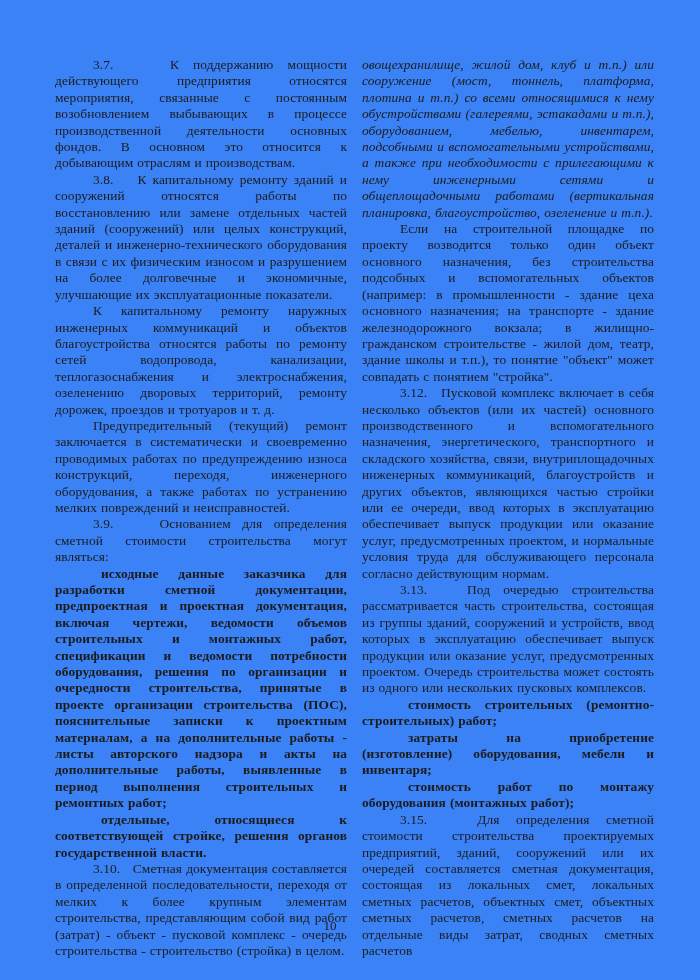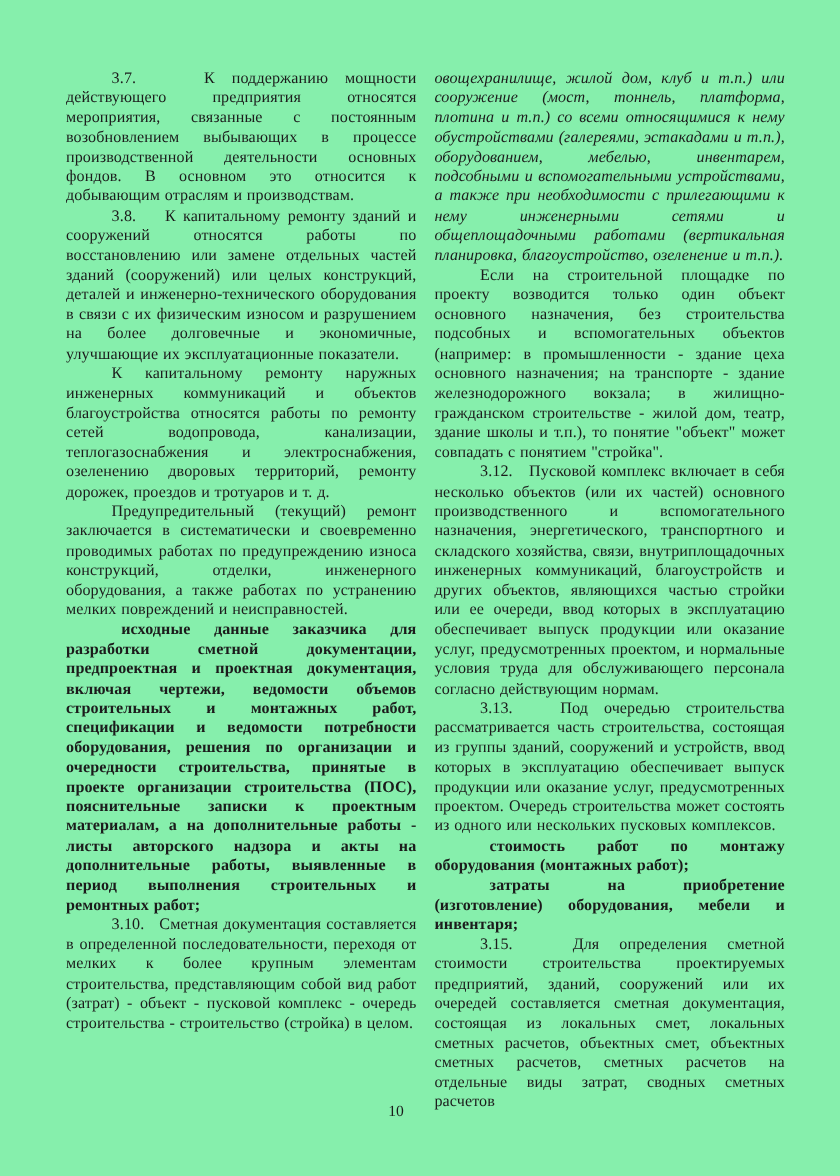--- a/index.html
+++ b/index.html
@@ -11,21 +11,21 @@
     width: 700px;
     height: 980px;
     position: relative;
     font-family: "Liberation Serif", serif;
     color: #1b1b1b;
     overflow: hidden;
   }
   .page {
     position: absolute;
     inset: 0;
-    background: #86efac;
+    background: #3b82f6;
   }
   .content {
     position: absolute;
     top: 57px;
     left: 55px;
     display: flex;
     gap: 15px;
   }
   .col {
     width: 292px;
@@ -54,28 +54,31 @@
 </style>
 </head>
 <body>
 
 <div class="page">
   <div class="content">
     <div class="col">
         <p class="para">3.7.&nbsp;&nbsp;&nbsp; К поддержанию мощности действующего предприятия относятся мероприятия, связанные с постоянным возобновлением выбывающих в процессе производственной деятельности основных фондов. В основном это относится к добывающим отраслям и производствам.</p>
         <p class="para">3.8.&nbsp;&nbsp;&nbsp; К капитальному ремонту зданий и сооружений относятся работы по восстановлению или замене отдельных частей зданий (сооружений) или целых конструкций, деталей и инженерно-технического оборудования в связи с их физическим износом и разрушением на более долговечные и экономичные, улучшающие их эксплуатационные показатели.</p>
         <p class="para">К капитальному ремонту наружных инженерных коммуникаций и объектов благоустройства относятся работы по ремонту сетей водопровода, канализации, теплогазоснабжения и электроснабжения, озеленению дворовых территорий, ремонту дорожек, проездов и тротуаров и т. д.</p>
-        <p class="para">Предупредительный (текущий) ремонт заключается в систематически и своевременно проводимых работах по предупреждению износа конструкций, отделки, инженерного оборудования, а также работах по устранению мелких повреждений и неисправностей.</p>
+        <p class="para">Предупредительный (текущий) ремонт заключается в систематически и своевременно проводимых работах по предупреждению износа конструкций, переходя, инженерного оборудования, а также работах по устранению мелких повреждений и неисправностей.</p>
+        <p class="para">3.9.&nbsp;&nbsp;&nbsp; Основанием для определения сметной стоимости строительства могут являться:</p>
         <p class="para list-item">исходные данные заказчика для разработки сметной документации, предпроектная и проектная документация, включая чертежи, ведомости объемов строительных и монтажных работ, спецификации и ведомости потребности оборудования, решения по организации и очередности строительства, принятые в проекте организации строительства (ПОС), пояснительные записки к проектным материалам, а на дополнительные работы -  листы авторского надзора и акты на дополнительные работы, выявленные в период выполнения строительных и ремонтных работ;</p>
+        <p class="para list-item">отдельные, относящиеся к соответствующей стройке, решения органов государственной власти.</p>
         <p class="para">3.10.&nbsp;&nbsp; Сметная документация составляется в определенной последовательности, переходя от мелких к более крупным элементам строительства, представляющим собой вид работ (затрат) - объект - пусковой комплекс - очередь строительства - строительство (стройка) в целом.</p>
       </div>
     <div class="col">
         <p class="para no-indent">овощехранилище, жилой дом, клуб и т.п.) или сооружение (мост, тоннель, платформа, плотина и т.п.) со всеми относящимися к нему обустройствами (галереями, эстакадами и т.п.), оборудованием, мебелью, инвентарем, подсобными и вспомогательными устройствами, а также при необходимости с прилегающими к нему инженерными сетями и общеплощадочными работами (вертикальная планировка, благоустройство, озеленение и т.п.).</p>
         <p class="para">Если на строительной площадке по проекту возводится только один объект основного назначения, без строительства подсобных и вспомогательных объектов (например: в промышленности - здание цеха основного назначения; на транспорте - здание железнодорожного вокзала; в жилищно-гражданском строительстве - жилой дом, театр, здание школы и т.п.), то понятие "объект" может совпадать с понятием "стройка".</p>
         <p class="para">3.12.&nbsp;&nbsp; Пусковой комплекс включает в себя несколько объектов (или их частей) основного производственного и вспомогательного назначения, энергетического, транспортного и складского хозяйства, связи, внутриплощадочных инженерных коммуникаций, благоустройств и других объектов, являющихся частью стройки или ее очереди, ввод которых в эксплуатацию обеспечивает выпуск продукции или оказание услуг, предусмотренных проектом, и нормальные условия труда для обслуживающего персонала согласно действующим нормам.</p>
         <p class="para">3.13.&nbsp;&nbsp; Под очередью строительства рассматривается часть строительства, состоящая из группы зданий, сооружений и устройств, ввод которых в эксплуатацию обеспечивает выпуск продукции или оказание услуг, предусмотренных проектом. Очередь строительства может состоять из одного или нескольких пусковых комплексов.</p>
+        <p class="para list-item">стоимость строительных (ремонтно-строительных) работ;</p>
+        <p class="para list-item">затраты на приобретение (изготовление) оборудования, мебели и инвентаря;</p>
         <p class="para list-item">стоимость работ по монтажу оборудования (монтажных работ);</p>
-        <p class="para list-item">затраты на приобретение (изготовление) оборудования, мебели и инвентаря;</p>
         <p class="para justify-last">3.15.&nbsp;&nbsp; Для определения сметной стоимости строительства проектируемых предприятий, зданий, сооружений или их очередей составляется сметная документация, состоящая из локальных смет, локальных сметных расчетов, объектных смет, объектных сметных расчетов, сметных расчетов на отдельные виды затрат, сводных сметных расчетов</p>
       </div>
   </div>
   <div class="footer">10</div>
 </div>
 
 </body></html>

